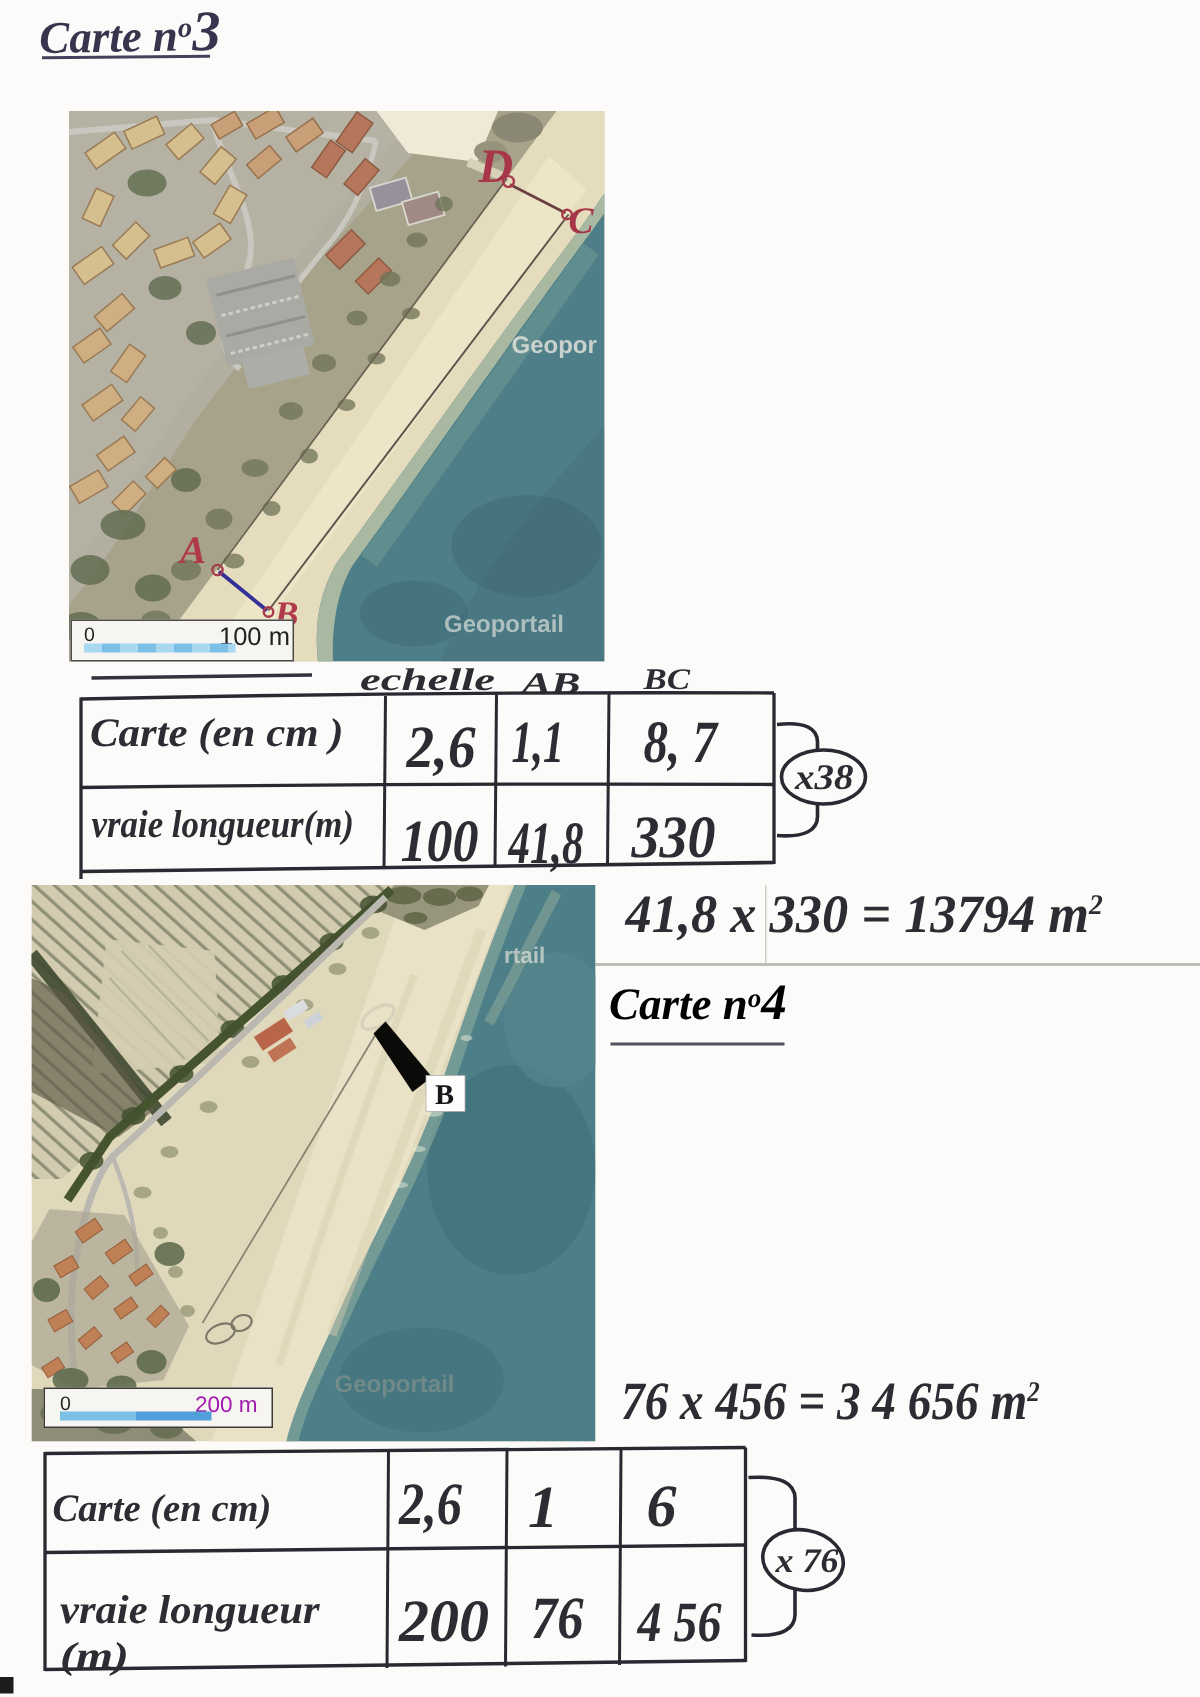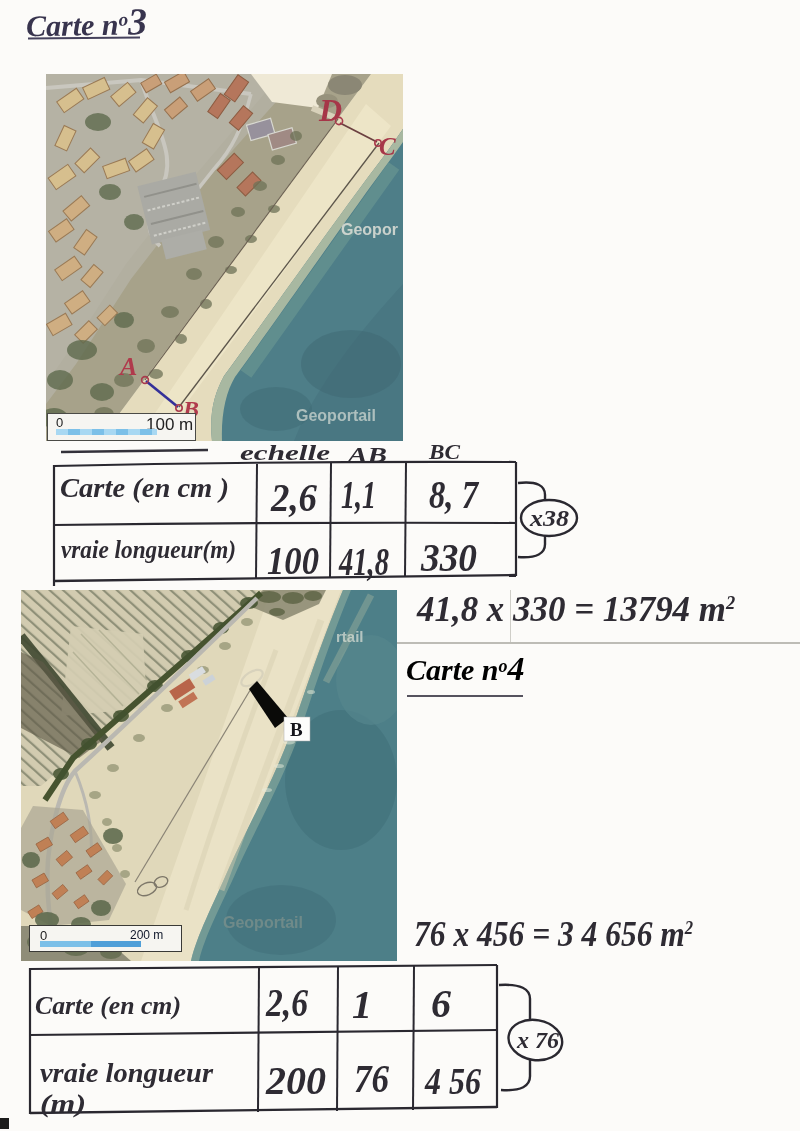--- a/index.html
+++ b/index.html
@@ -368,21 +368,21 @@
 
   <text x="315" y="52" font-family="Liberation Sans, sans-serif" font-size="15" font-weight="bold" fill="#dfe2d8" opacity="0.7">rtail</text>
 
   <text x="202" y="338" font-family="Liberation Sans, sans-serif" font-size="16" font-weight="bold" fill="#7d918c" opacity="0.75">Geoportail</text>
 </svg>
 
 <div class="abs" style="left:29px;top:925px;width:153px;height:27px;background:#f6f5f1;border:1.5px solid #3a3a36;box-sizing:border-box"></div>
 
 <div class="abs" style="left:40px;top:928px;font-size:13px;color:#222">0</div>
 
-<div class="abs" style="left:130px;top:928px;font-size:12px;color:#0f172a">200 m</div>
+<div class="abs" style="left:130px;top:928px;font-size:15px;color:#a21caf">200 m</div>
 
 <div class="abs" style="left:40px;top:941px;width:101px;height:6px;background:linear-gradient(90deg,#7cc0e8 0 50%,#509fd8 50% 100%)"></div>
 
 <div class="abs hw" style="left:414px;top:913px;font-size:36px;letter-spacing:0px;transform:scaleX(0.875);transform-origin:left top">76 x 456 = 3 4 656 m<span style="font-size:19px;vertical-align:12px">2</span></div>
 
 <svg class="abs" style="left:15px;top:955px" width="570" height="176" viewBox="0 0 570 176">
 
   <path d="M15,14 Q250,11 482,10" stroke="#2a2830" stroke-width="2.2" fill="none"></path>
 
   <path d="M15,80 Q250,78 482,75" stroke="#2a2830" stroke-width="2.2" fill="none"></path>

